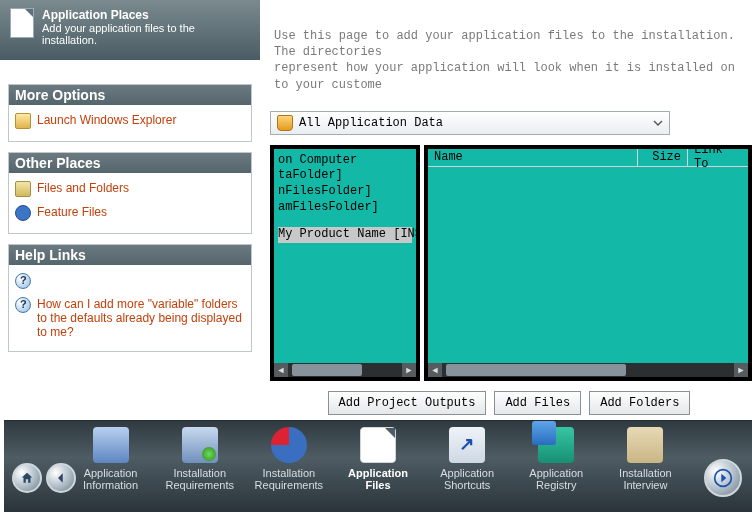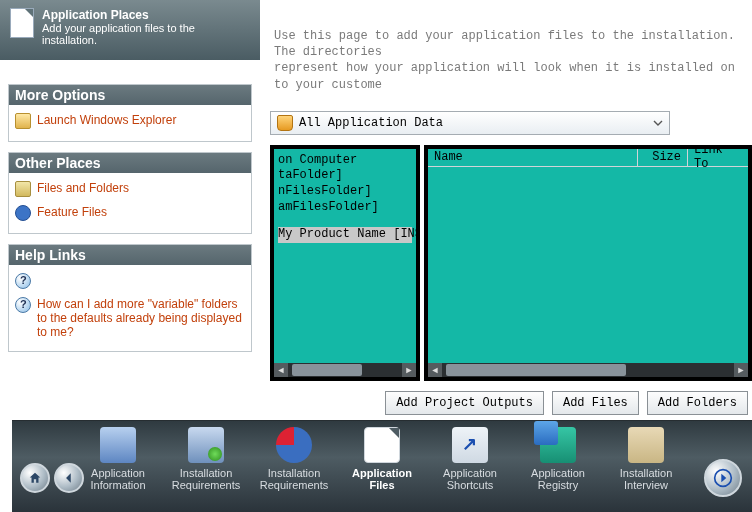--- a/index.html
+++ b/index.html
@@ -41,25 +41,25 @@
 .cols { display: flex; font-family: "Courier New", monospace; font-size: 12px; border-bottom: 1px solid #d0d4d8; height: 18px; align-items: center; }
 .col { padding: 0 6px; border-right: 1px solid #d0d4d8; height: 100%; display: flex; align-items: center; }
 .col-name { flex: 1; }
 .col-size { width: 50px; justify-content: flex-end; }
 .col-link { width: 60px; border-right: none; }
 .hscroll { position: absolute; left: 0; right: 0; bottom: 0; height: 14px; background: #3a3f43; display: flex; align-items: center; }
 .hscroll .arr { width: 14px; height: 14px; background: #555b5f; color: #ddd; font-size: 9px; display: flex; align-items: center; justify-content: center; }
 .hscroll .track { flex: 1; background: #2b2f32; height: 14px; position: relative; }
 .hscroll .thumb { position: absolute; left: 4px; top: 1px; width: 70px; height: 12px; background: #88929a; border-radius: 2px; }
 
-.btnrow { display: flex; justify-content: flex-end; gap: 8px; padding: 10px 4px 0 0; }
+.btnrow { display: flex; justify-content: center; gap: 8px; padding: 10px 4px 0 0; }
 .btn { border: 1px solid #8a9095; background: linear-gradient(#fdfdfd,#e4e8eb); font-family: "Courier New", monospace; font-size: 12px; padding: 4px 10px; min-width: 78px; text-align: center; cursor: pointer; }
 
 
-.bottom { position: absolute; left: 12px; right: 0; bottom: 0; height: 92px; background: linear-gradient(to bottom, #2f3a40 0%, #4e5c63 40%, #2a333a 100%); border-top: 1px solid #262d31; }
+.bottom { position: absolute; left: 4px; right: 0; bottom: 0; height: 92px; background: linear-gradient(to bottom, #2f3a40 0%, #4e5c63 40%, #2a333a 100%); border-top: 1px solid #262d31; }
 .navwrap { position: absolute; left: 70px; right: 70px; top: 4px; bottom: 4px; display: flex; justify-content: flex-start; gap: 16px; }
 .navitem { display: flex; flex-direction: column; align-items: center; width: 80px; color: #d8dde1; font-size: 11px; text-align: center; cursor: pointer; }
 .navitem.active { color: #fff; font-weight: bold; }
 .navicon { width: 36px; height: 36px; margin: 2px 0 4px 0; border-radius: 4px; }
 .ni1 { background: linear-gradient(#b7d0ef,#5d86c2); }
 .ni2 { background: linear-gradient(#c8d9ef,#6e90bc); position: relative; }
 .ni2::after{content:"";position:absolute;right:2px;bottom:2px;width:14px;height:14px;background:radial-gradient(#6fdc5a,#2c8a1d);border-radius:50%;}
 .ni3 { background: conic-gradient(#3a6ec0 0 270deg, #d23 270deg 360deg); border-radius: 50%; }
 .ni4 { background: #fff; border: 1px solid #cfd6dc; position: relative; }
 .ni4::after{content:"";position:absolute;right:0;top:0;border-style:solid;border-width:0 10px 10px 0;border-color:transparent #4e5c63 transparent transparent;}

